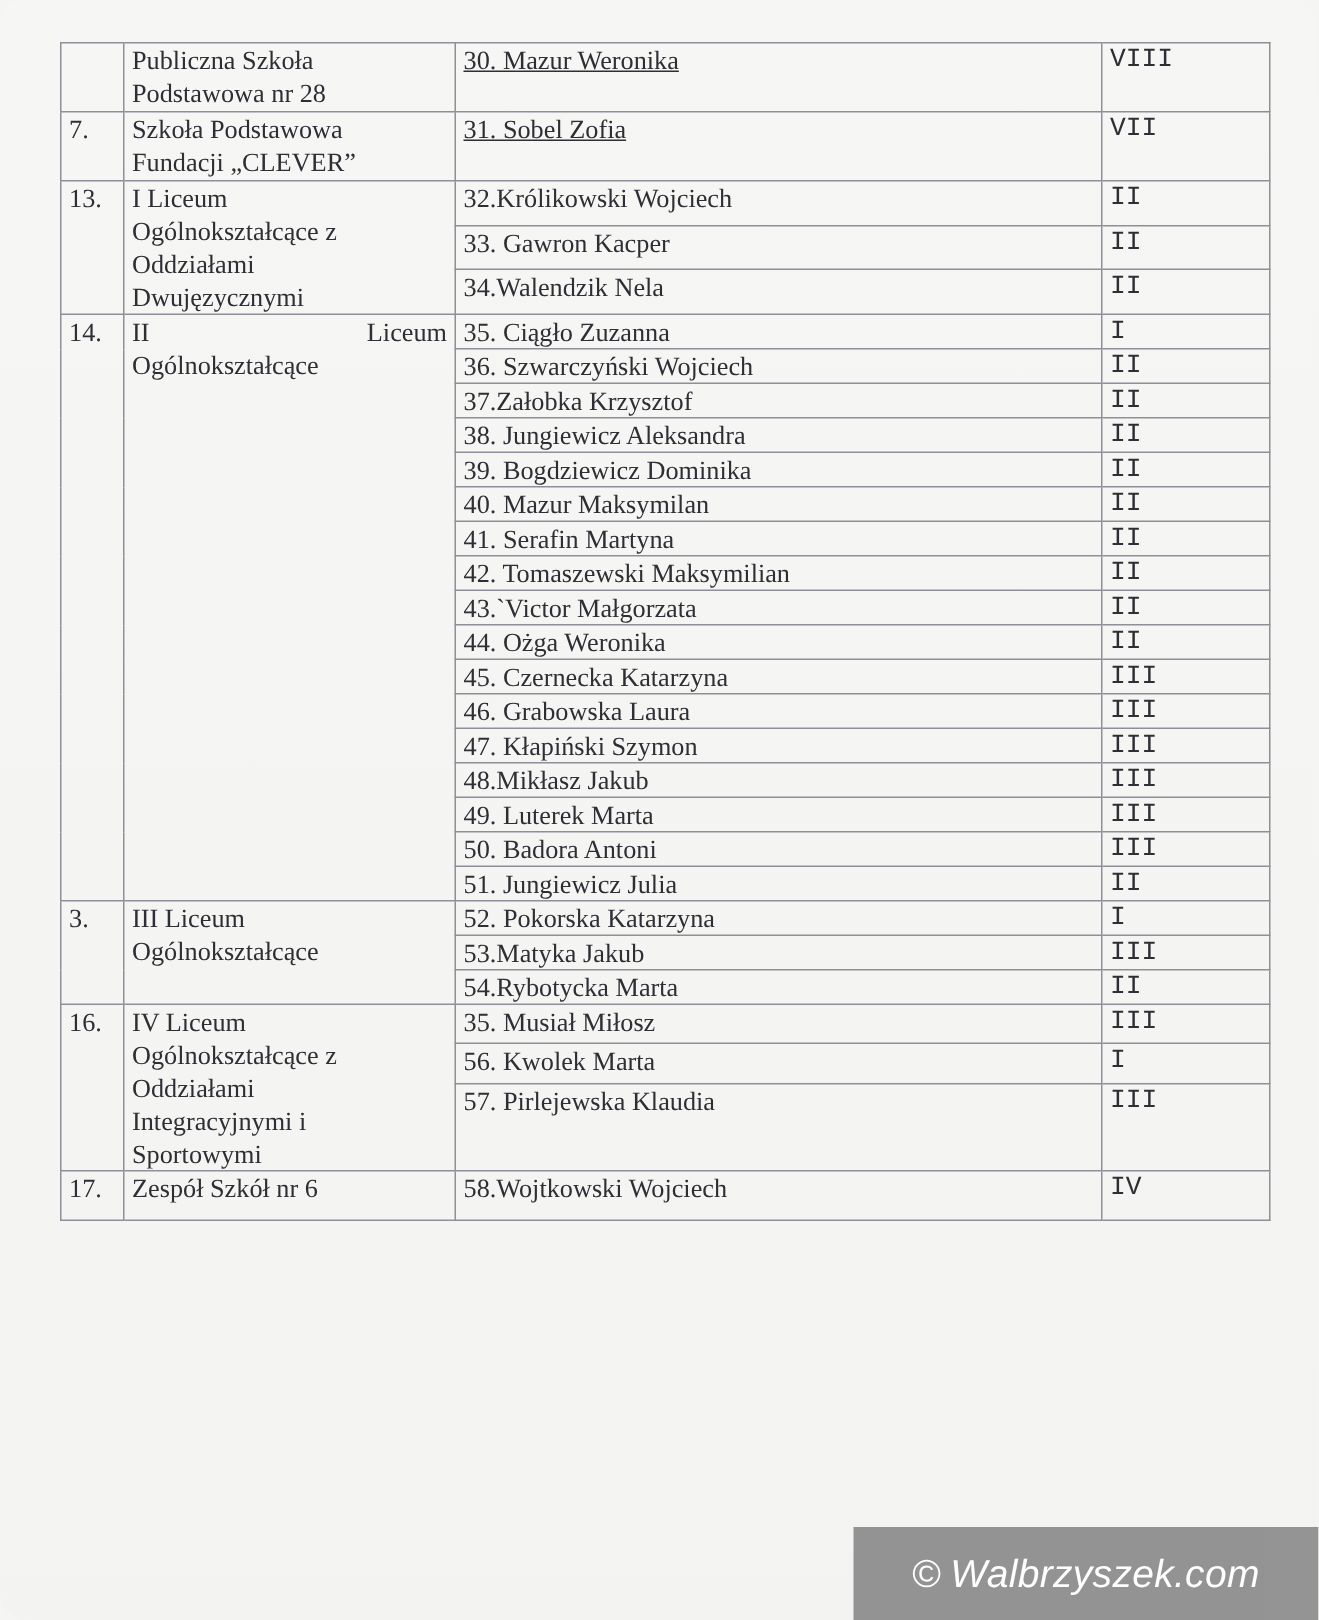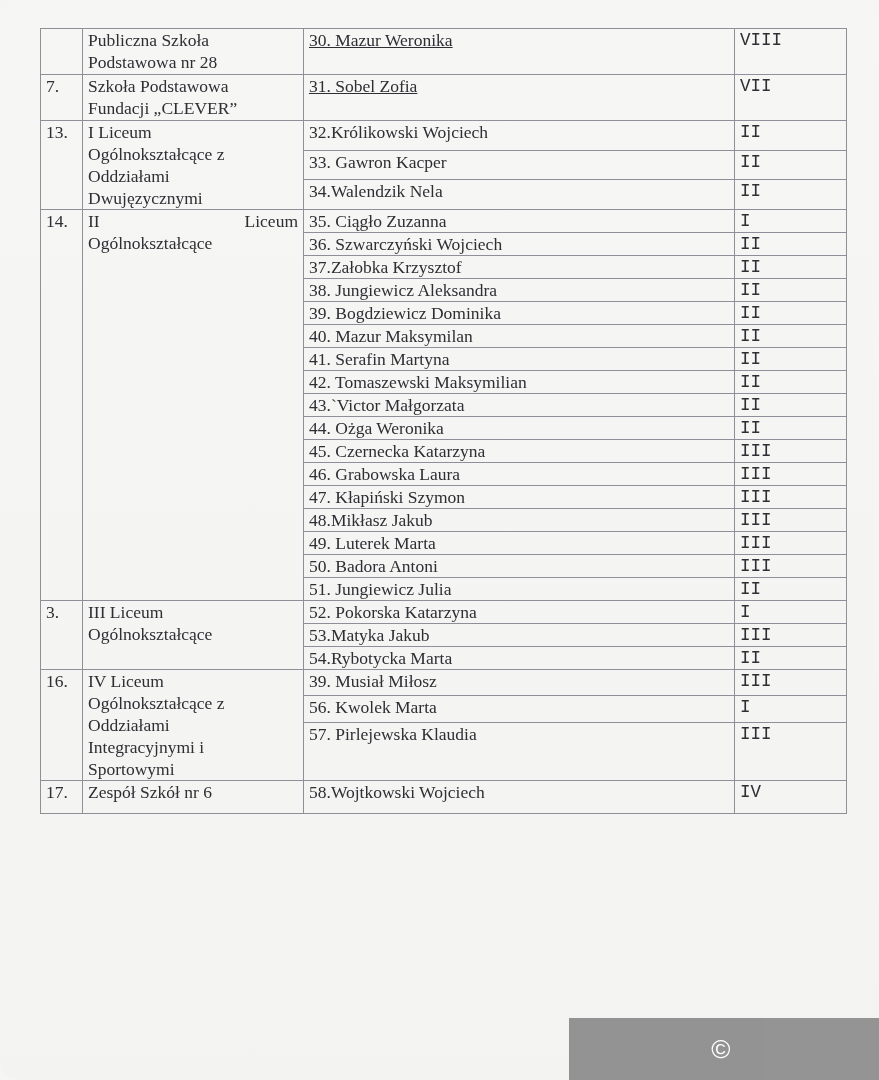--- a/index.html
+++ b/index.html
@@ -201,21 +201,21 @@
 
       <tr>
         <td class="no" rowspan="3">16.</td>
         <td class="school" rowspan="3">
           <div>IV Liceum</div>
           <div>Ogólnokształcące z</div>
           <div>Oddziałami</div>
           <div>Integracyjnymi i</div>
           <div>Sportowymi</div>
         </td>
-        <td class="student">39. Musiał Miłosz</td>
+        <td class="student">35. Musiał Miłosz</td>
         <td class="cls">III</td>
       </tr>
       <tr>
         <td class="student">56. Kwolek Marta</td>
         <td class="cls">I</td>
       </tr>
       <tr>
         <td class="student tall-extra">57. Pirlejewska Klaudia</td>
         <td class="cls">III</td>
       </tr>
@@ -226,14 +226,15 @@
           <div>Zespół Szkół nr 6</div>
         </td>
         <td class="student" style="height:32px">58.Wojtkowski Wojciech</td>
         <td class="cls">IV</td>
       </tr>
     </tbody>
   </table>
 
   <div class="watermark">
     <span class="copy">©</span>
+    <span>Walbrzyszek.com</span>
   </div>
 </div>
 
 </body></html>

